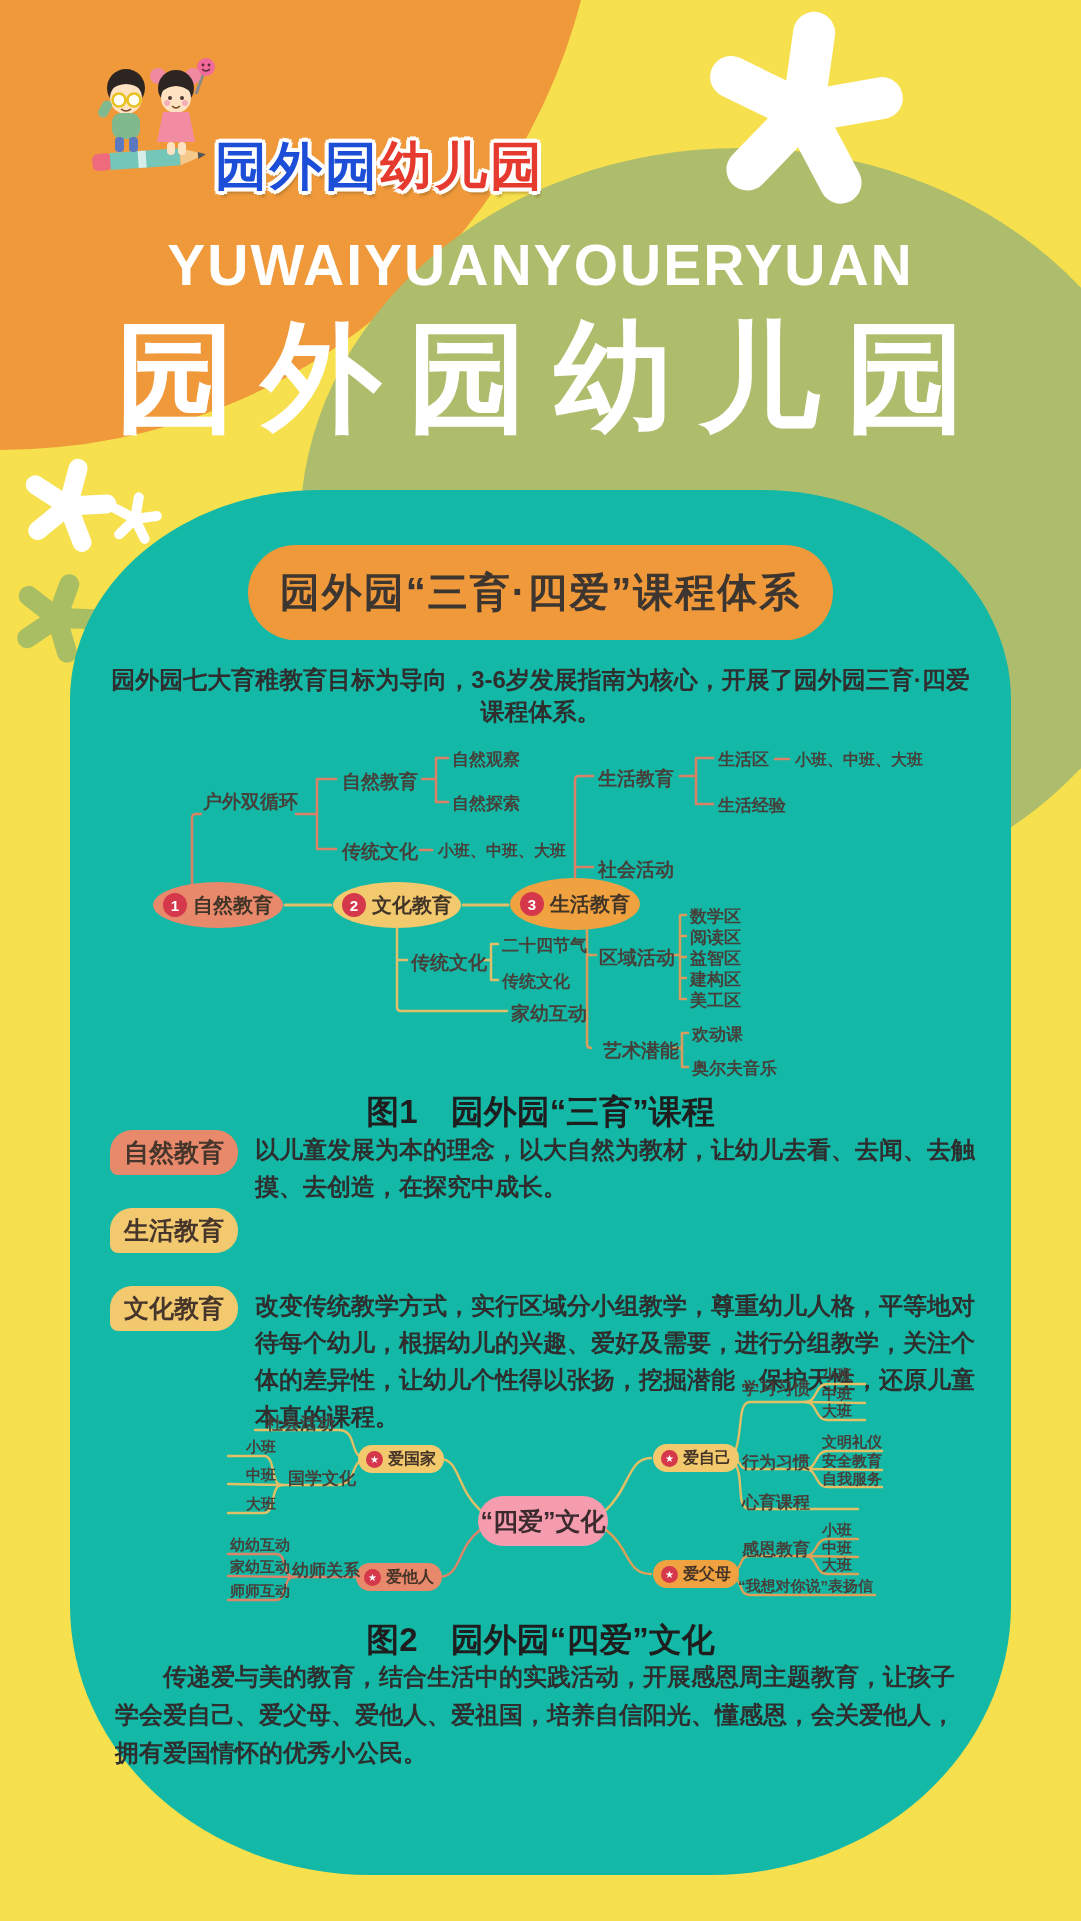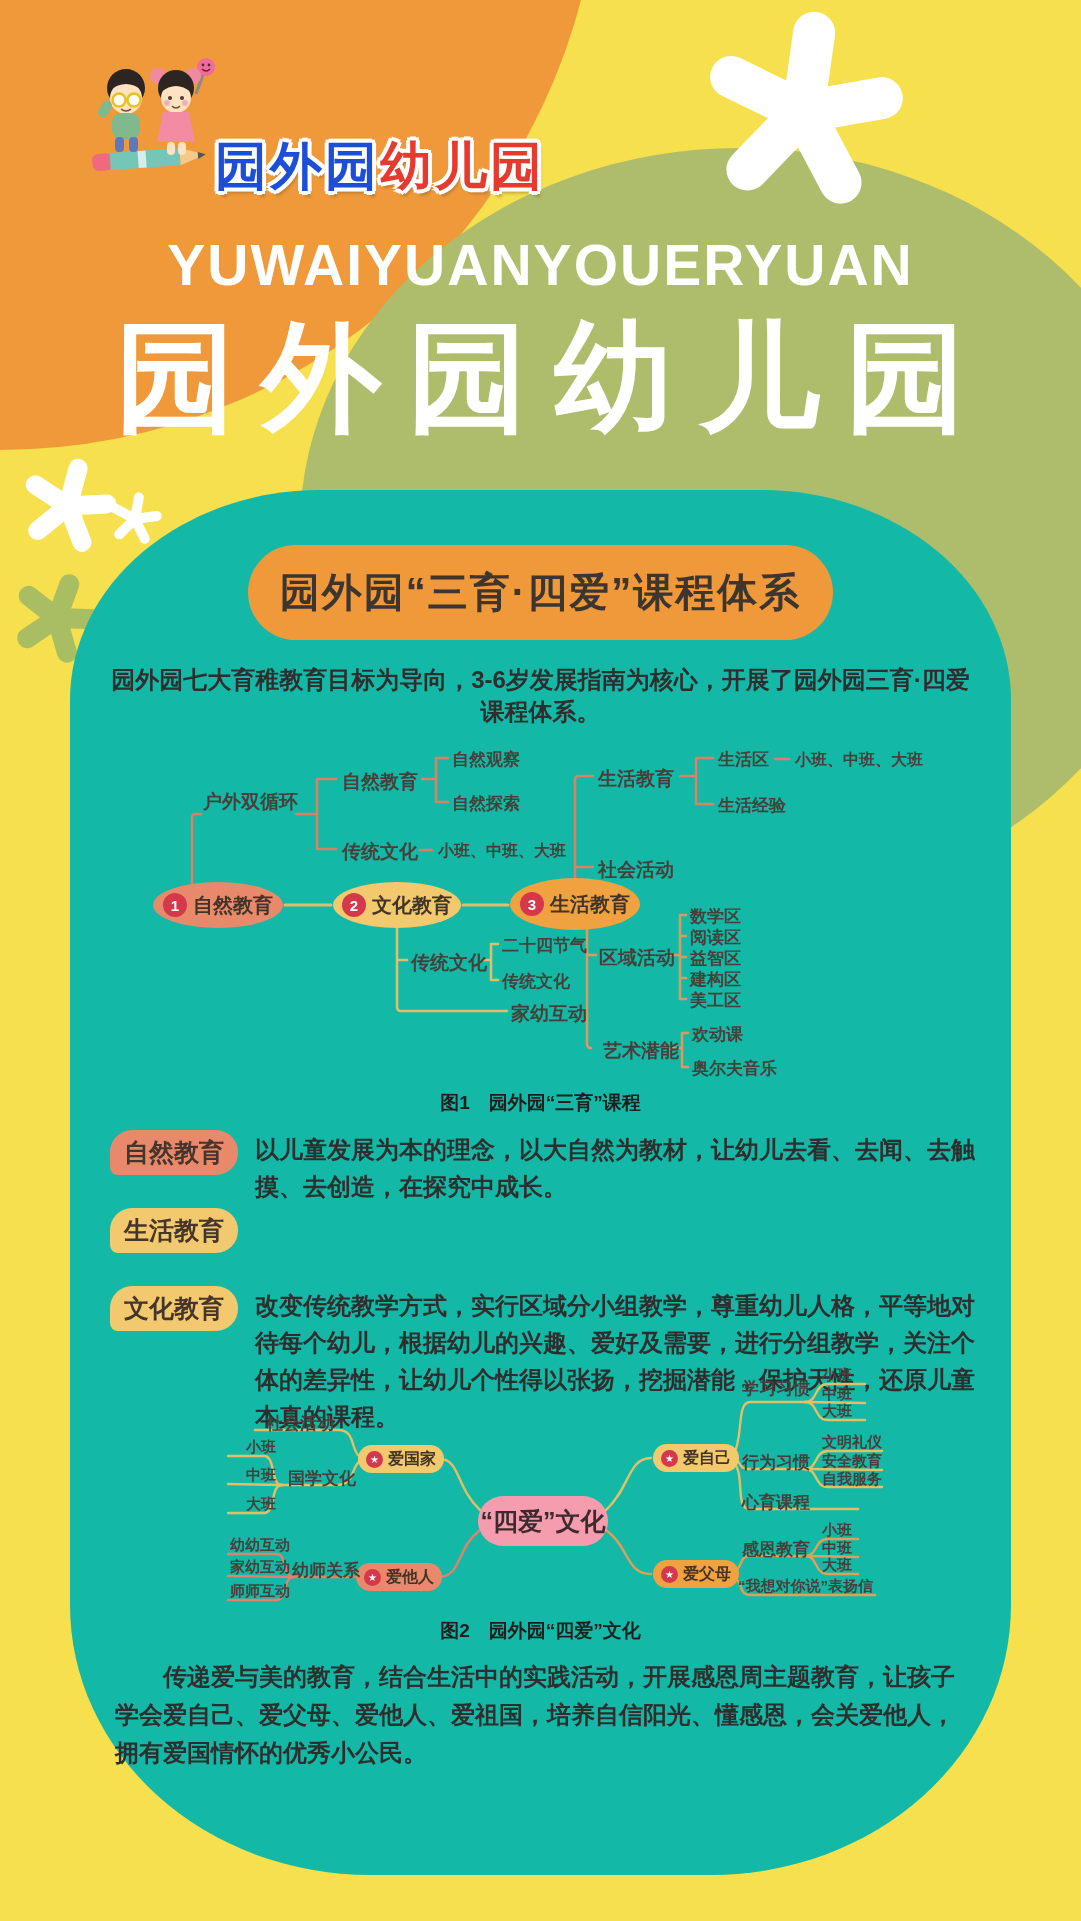--- a/index.html
+++ b/index.html
@@ -29,21 +29,21 @@
   .intro{left:30px;top:174px;width:881px;text-align:center;font-size:24px;font-weight:600;color:#2e2e2e;}
   .para{font-weight:600;color:#2e2e2e;}
   
   .m1-label{font-size:19px;font-weight:bold;color:#46403a;white-space:nowrap;}
   .m1-leaf{font-size:17px;font-weight:bold;color:#46403a;white-space:nowrap;}
   .m1-leaf-sm{font-size:16px;font-weight:bold;color:#46403a;white-space:nowrap;}
   .root{display:flex;align-items:center;justify-content:center;gap:6px;border-radius:50%;
         font-size:20px;font-weight:bold;color:#413528;white-space:nowrap;}
   .num-badge{width:24px;height:24px;border-radius:50%;background:#D5374B;color:#fff;font-size:15px;
         display:inline-flex;align-items:center;justify-content:center;font-weight:bold;flex:0 0 auto;}
-  .caption{width:941px;text-align:center;font-size:19px;font-weight:bold;color:#1e1e1e;}
+  .caption{width:941px;text-align:center;font-size:33px;font-weight:bold;color:#1e1e1e;}
   
   .def-pill{width:128px;height:45px;border-radius:22px 22px 22px 8px;display:flex;align-items:center;
         justify-content:center;font-size:25px;font-weight:bold;color:#45352B;}
   .def-text{width:742px;font-size:24px;line-height:37px;}
   
   .m2-label{font-size:17px;font-weight:bold;color:#46403a;white-space:nowrap;}
   .m2-item{font-size:15px;font-weight:bold;color:#46403a;white-space:nowrap;}
   .pill{height:28px;border-radius:15px;display:flex;align-items:center;justify-content:center;gap:5px;
         font-size:16px;font-weight:bold;color:#443427;padding:0 8px;box-sizing:border-box;}
   .star-badge{width:17px;height:17px;border-radius:50%;background:#D5374B;color:#fff;font-size:10px;

